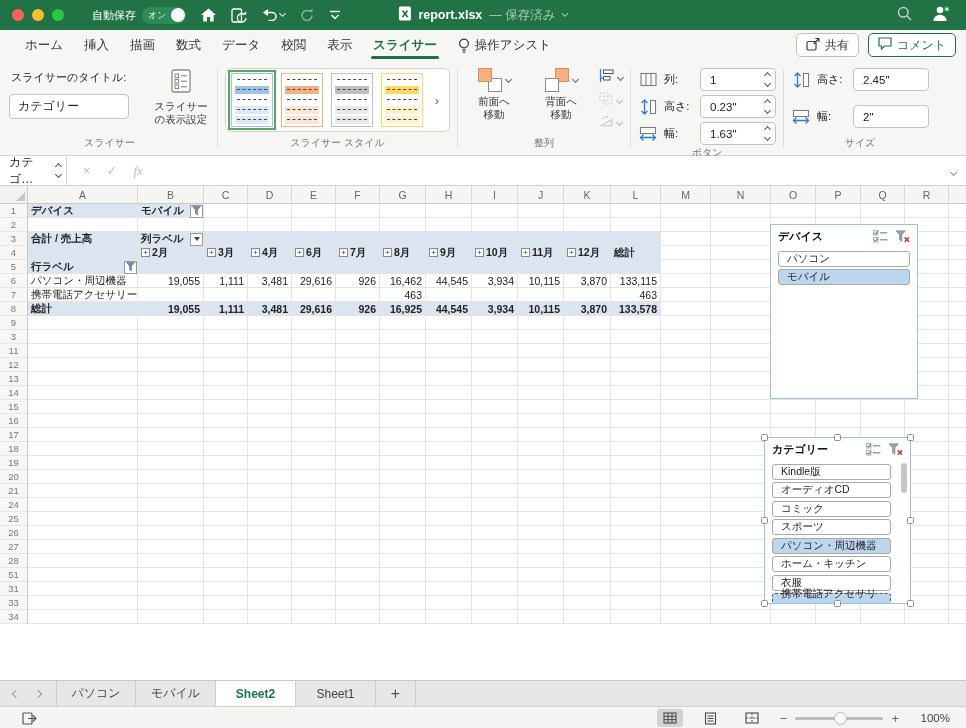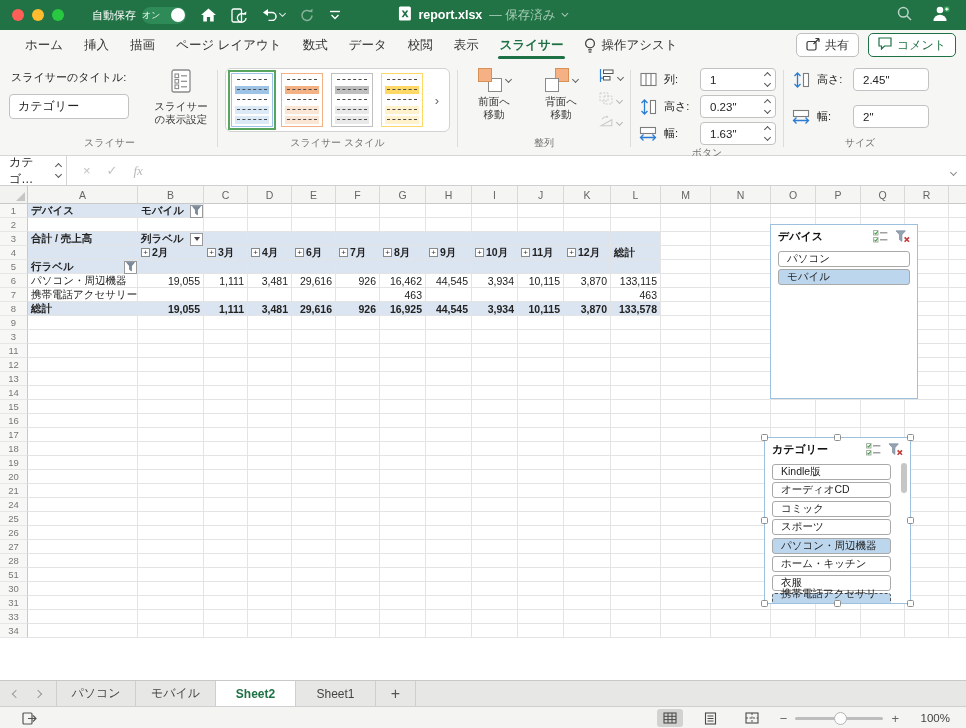--- a/index.html
+++ b/index.html
@@ -7,21 +7,21 @@
   body { font-family:"Liberation Sans","DejaVu Sans",sans-serif; background:#fff; overflow:hidden; font-size:12px; color:#222; }
   .app { width:966px; height:728px; display:flex; flex-direction:column; }
 
   
   .titlebar { height:30px; background:#217346; display:flex; align-items:center; color:#fff; position:relative; flex:none; }
   .dots { display:flex; gap:8px; margin-left:12px; }
   .dot { width:12px; height:12px; border-radius:50%; }
   .dot.r { background:#ff5f57; } .dot.y { background:#febc2e; } .dot.g { background:#28c840; }
   .autosave { margin-left:28px; font-size:11px; display:flex; align-items:center; gap:6px; }
   .toggle { width:44px; height:17px; border-radius:9px; background:#2e8a57; position:relative; display:flex; align-items:center; cursor:default; }
-  .toggle .t-label { font-size:9px; color:#fff; }
+  .toggle .t-label { font-size:9px; margin-left:6px; color:#fff; }
   .toggle .knob { position:absolute; right:1.5px; top:1.5px; width:14px; height:14px; border-radius:50%; background:#fff; }
   .tb-ico { margin-left:15px; display:flex; align-items:center; gap:3px; }
   .tb-ico .chev { color:rgba(255,255,255,.85); margin-top:-3px; }
   .dim { opacity:.45; }
   .title-center { position:absolute; left:50%; transform:translateX(-50%); display:flex; align-items:center; gap:7px; font-size:12.5px; font-weight:bold; white-space:nowrap; }
   .title-center .status { color:#a9cdb6; font-weight:normal; }
   .tb-right { margin-left:auto; display:flex; align-items:center; gap:20px; margin-right:16px; }
   .chev { display:inline-block; width:6px; height:6px; border-right:1.5px solid currentColor; border-bottom:1.5px solid currentColor; transform:rotate(45deg); }
 
   
@@ -213,23 +213,20 @@
         <div class="rtab">
           <span>ホーム</span>
         </div>
         <div class="rtab">
           <span>挿入</span>
         </div>
         <div class="rtab">
           <span>描画</span>
         </div>
         <div class="rtab">
-          <span>ページ レイアウト</span>
-        </div>
-        <div class="rtab">
           <span>数式</span>
         </div>
         <div class="rtab">
           <span>データ</span>
         </div>
         <div class="rtab">
           <span>校閲</span>
         </div>
         <div class="rtab">
           <span>表示</span>
@@ -1217,42 +1214,20 @@
           <div class="cell" style="width:50px"></div>
           <div class="cell" style="width:50px"></div>
           <div class="cell" style="width:60px"></div>
           <div class="cell" style="width:45px"></div>
           <div class="cell" style="width:45px"></div>
           <div class="cell" style="width:44px"></div>
           <div class="cell" style="width:44px"></div>
           <div class="cell" style="width:40px"></div>
         </div>
         <div class="grid-row">
-          <div class="rn">30</div>
-          <div class="cell" style="width:110px"></div>
-          <div class="cell" style="width:66px"></div>
-          <div class="cell" style="width:44px"></div>
-          <div class="cell" style="width:44px"></div>
-          <div class="cell" style="width:44px"></div>
-          <div class="cell" style="width:44px"></div>
-          <div class="cell" style="width:46px"></div>
-          <div class="cell" style="width:46px"></div>
-          <div class="cell" style="width:46px"></div>
-          <div class="cell" style="width:46px"></div>
-          <div class="cell" style="width:47px"></div>
-          <div class="cell" style="width:50px"></div>
-          <div class="cell" style="width:50px"></div>
-          <div class="cell" style="width:60px"></div>
-          <div class="cell" style="width:45px"></div>
-          <div class="cell" style="width:45px"></div>
-          <div class="cell" style="width:44px"></div>
-          <div class="cell" style="width:44px"></div>
-          <div class="cell" style="width:40px"></div>
-        </div>
-        <div class="grid-row">
           <div class="rn">31</div>
           <div class="cell" style="width:110px"></div>
           <div class="cell" style="width:66px"></div>
           <div class="cell" style="width:44px"></div>
           <div class="cell" style="width:44px"></div>
           <div class="cell" style="width:44px"></div>
           <div class="cell" style="width:44px"></div>
           <div class="cell" style="width:46px"></div>
           <div class="cell" style="width:46px"></div>
           <div class="cell" style="width:46px"></div>

